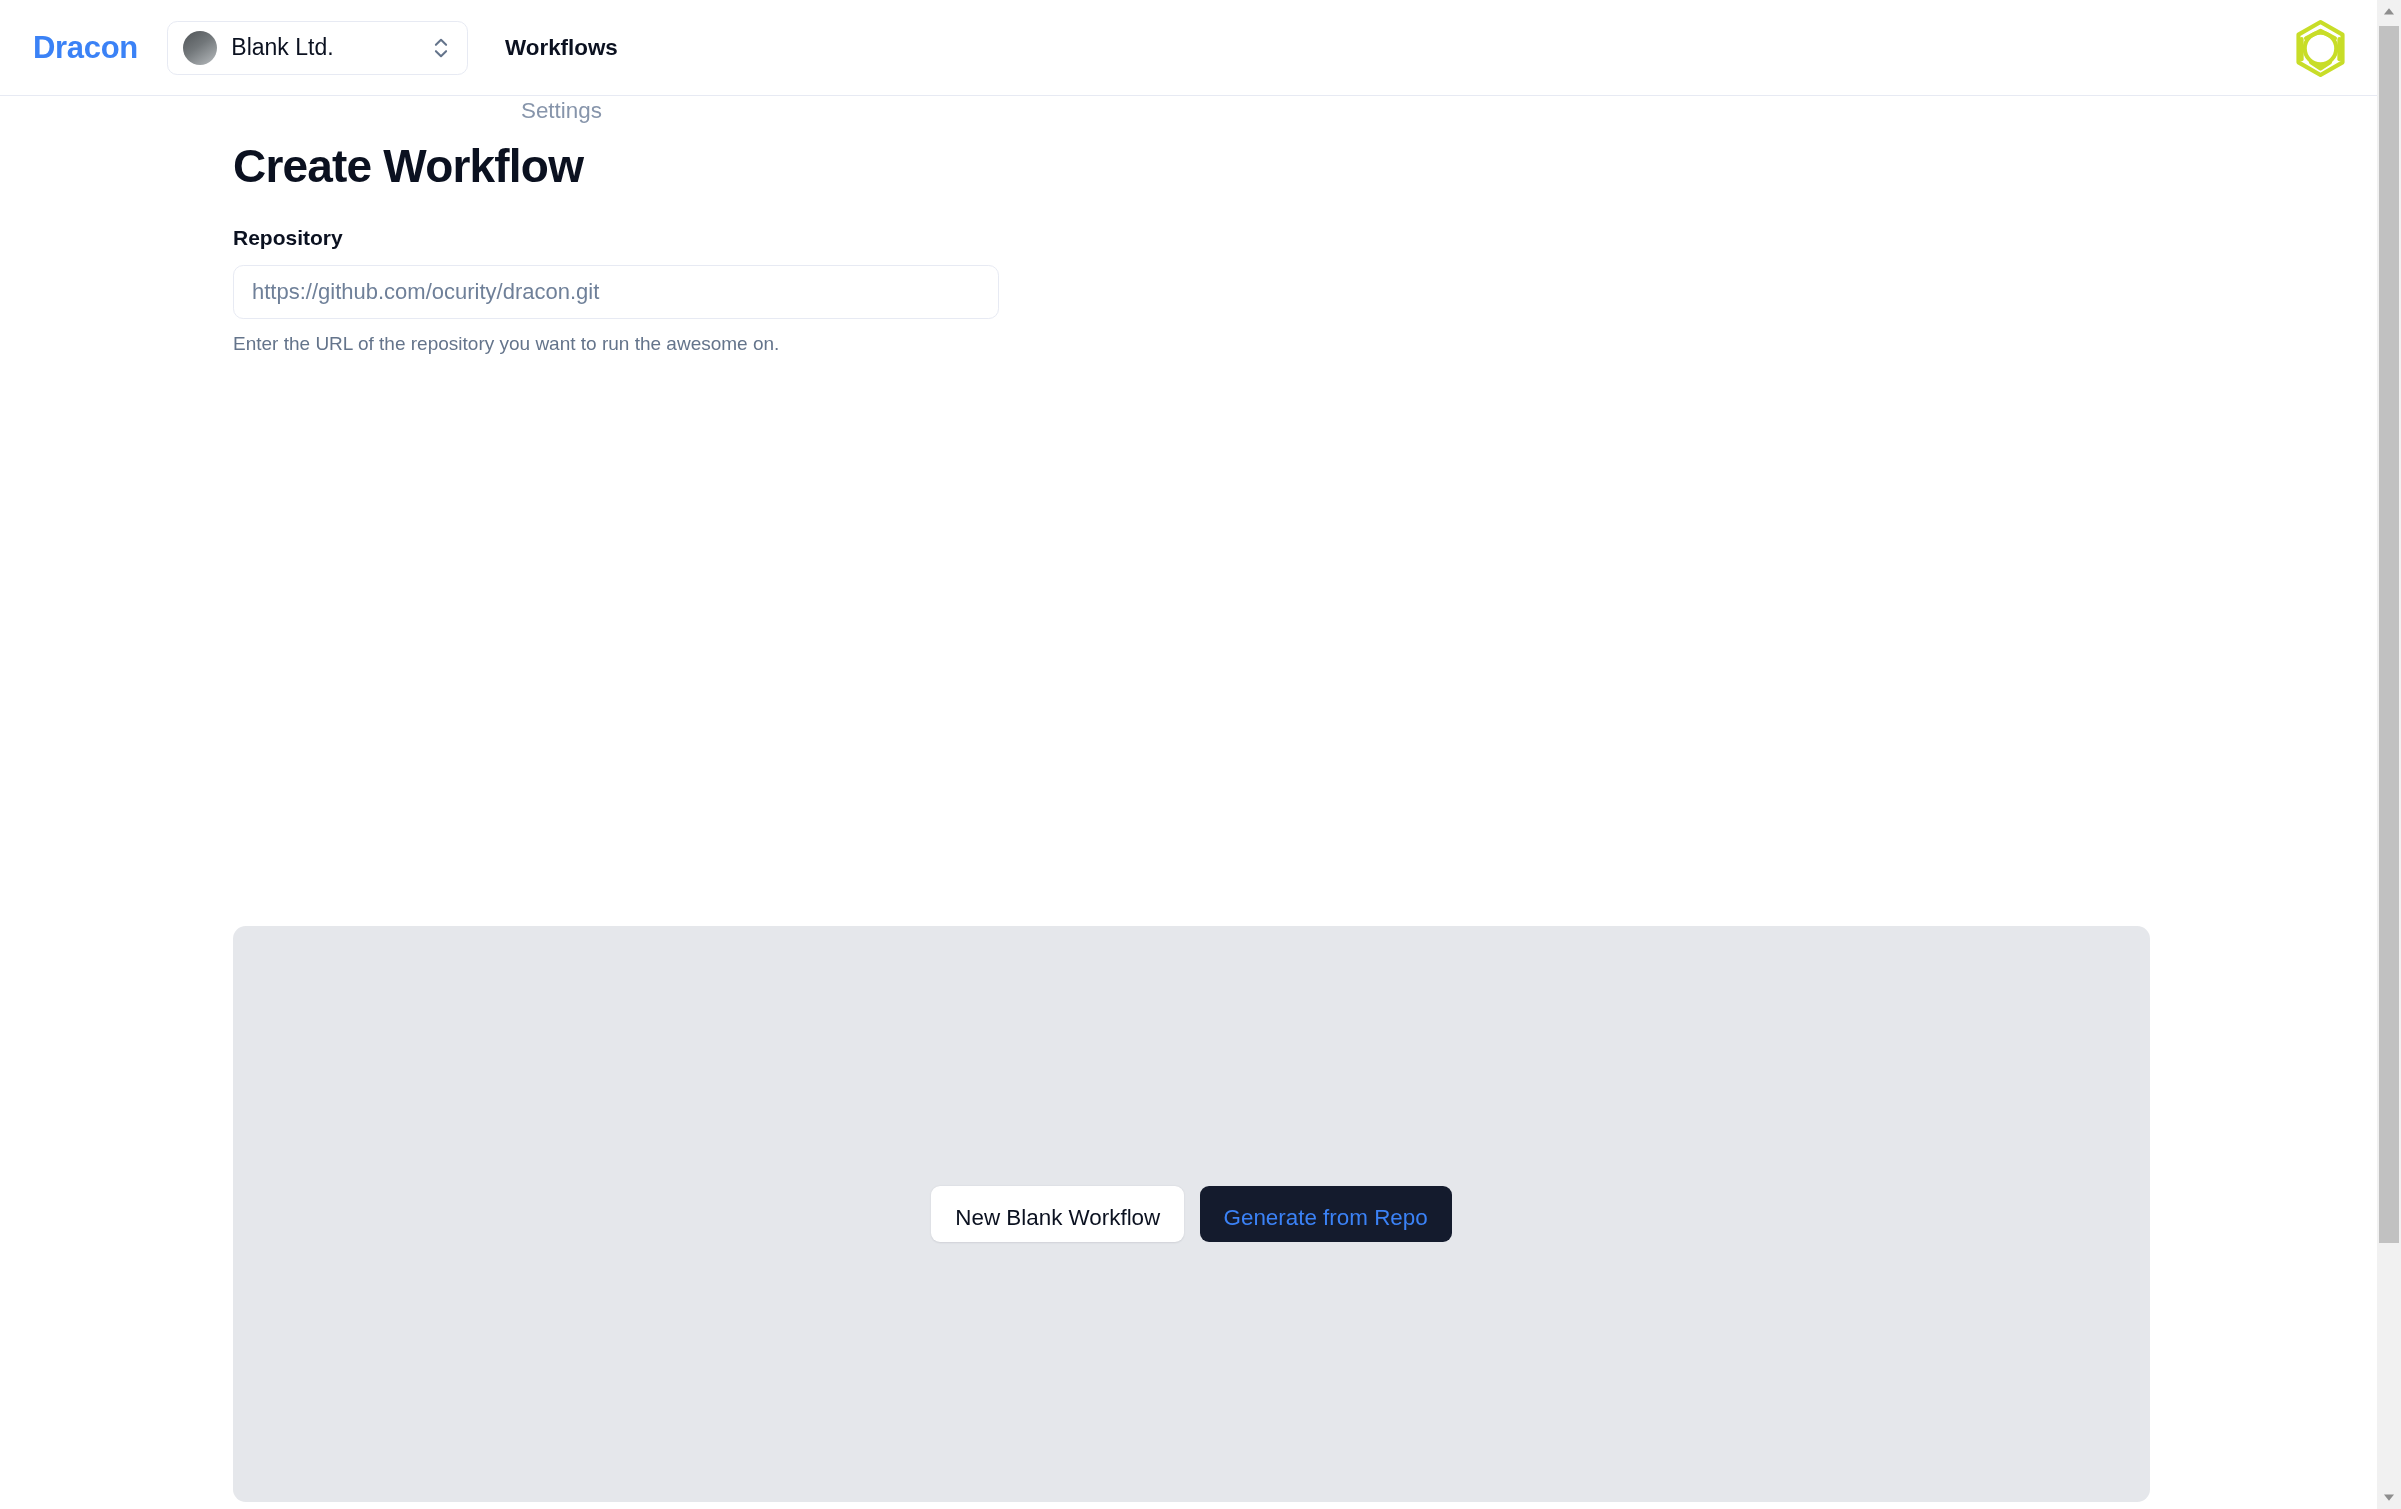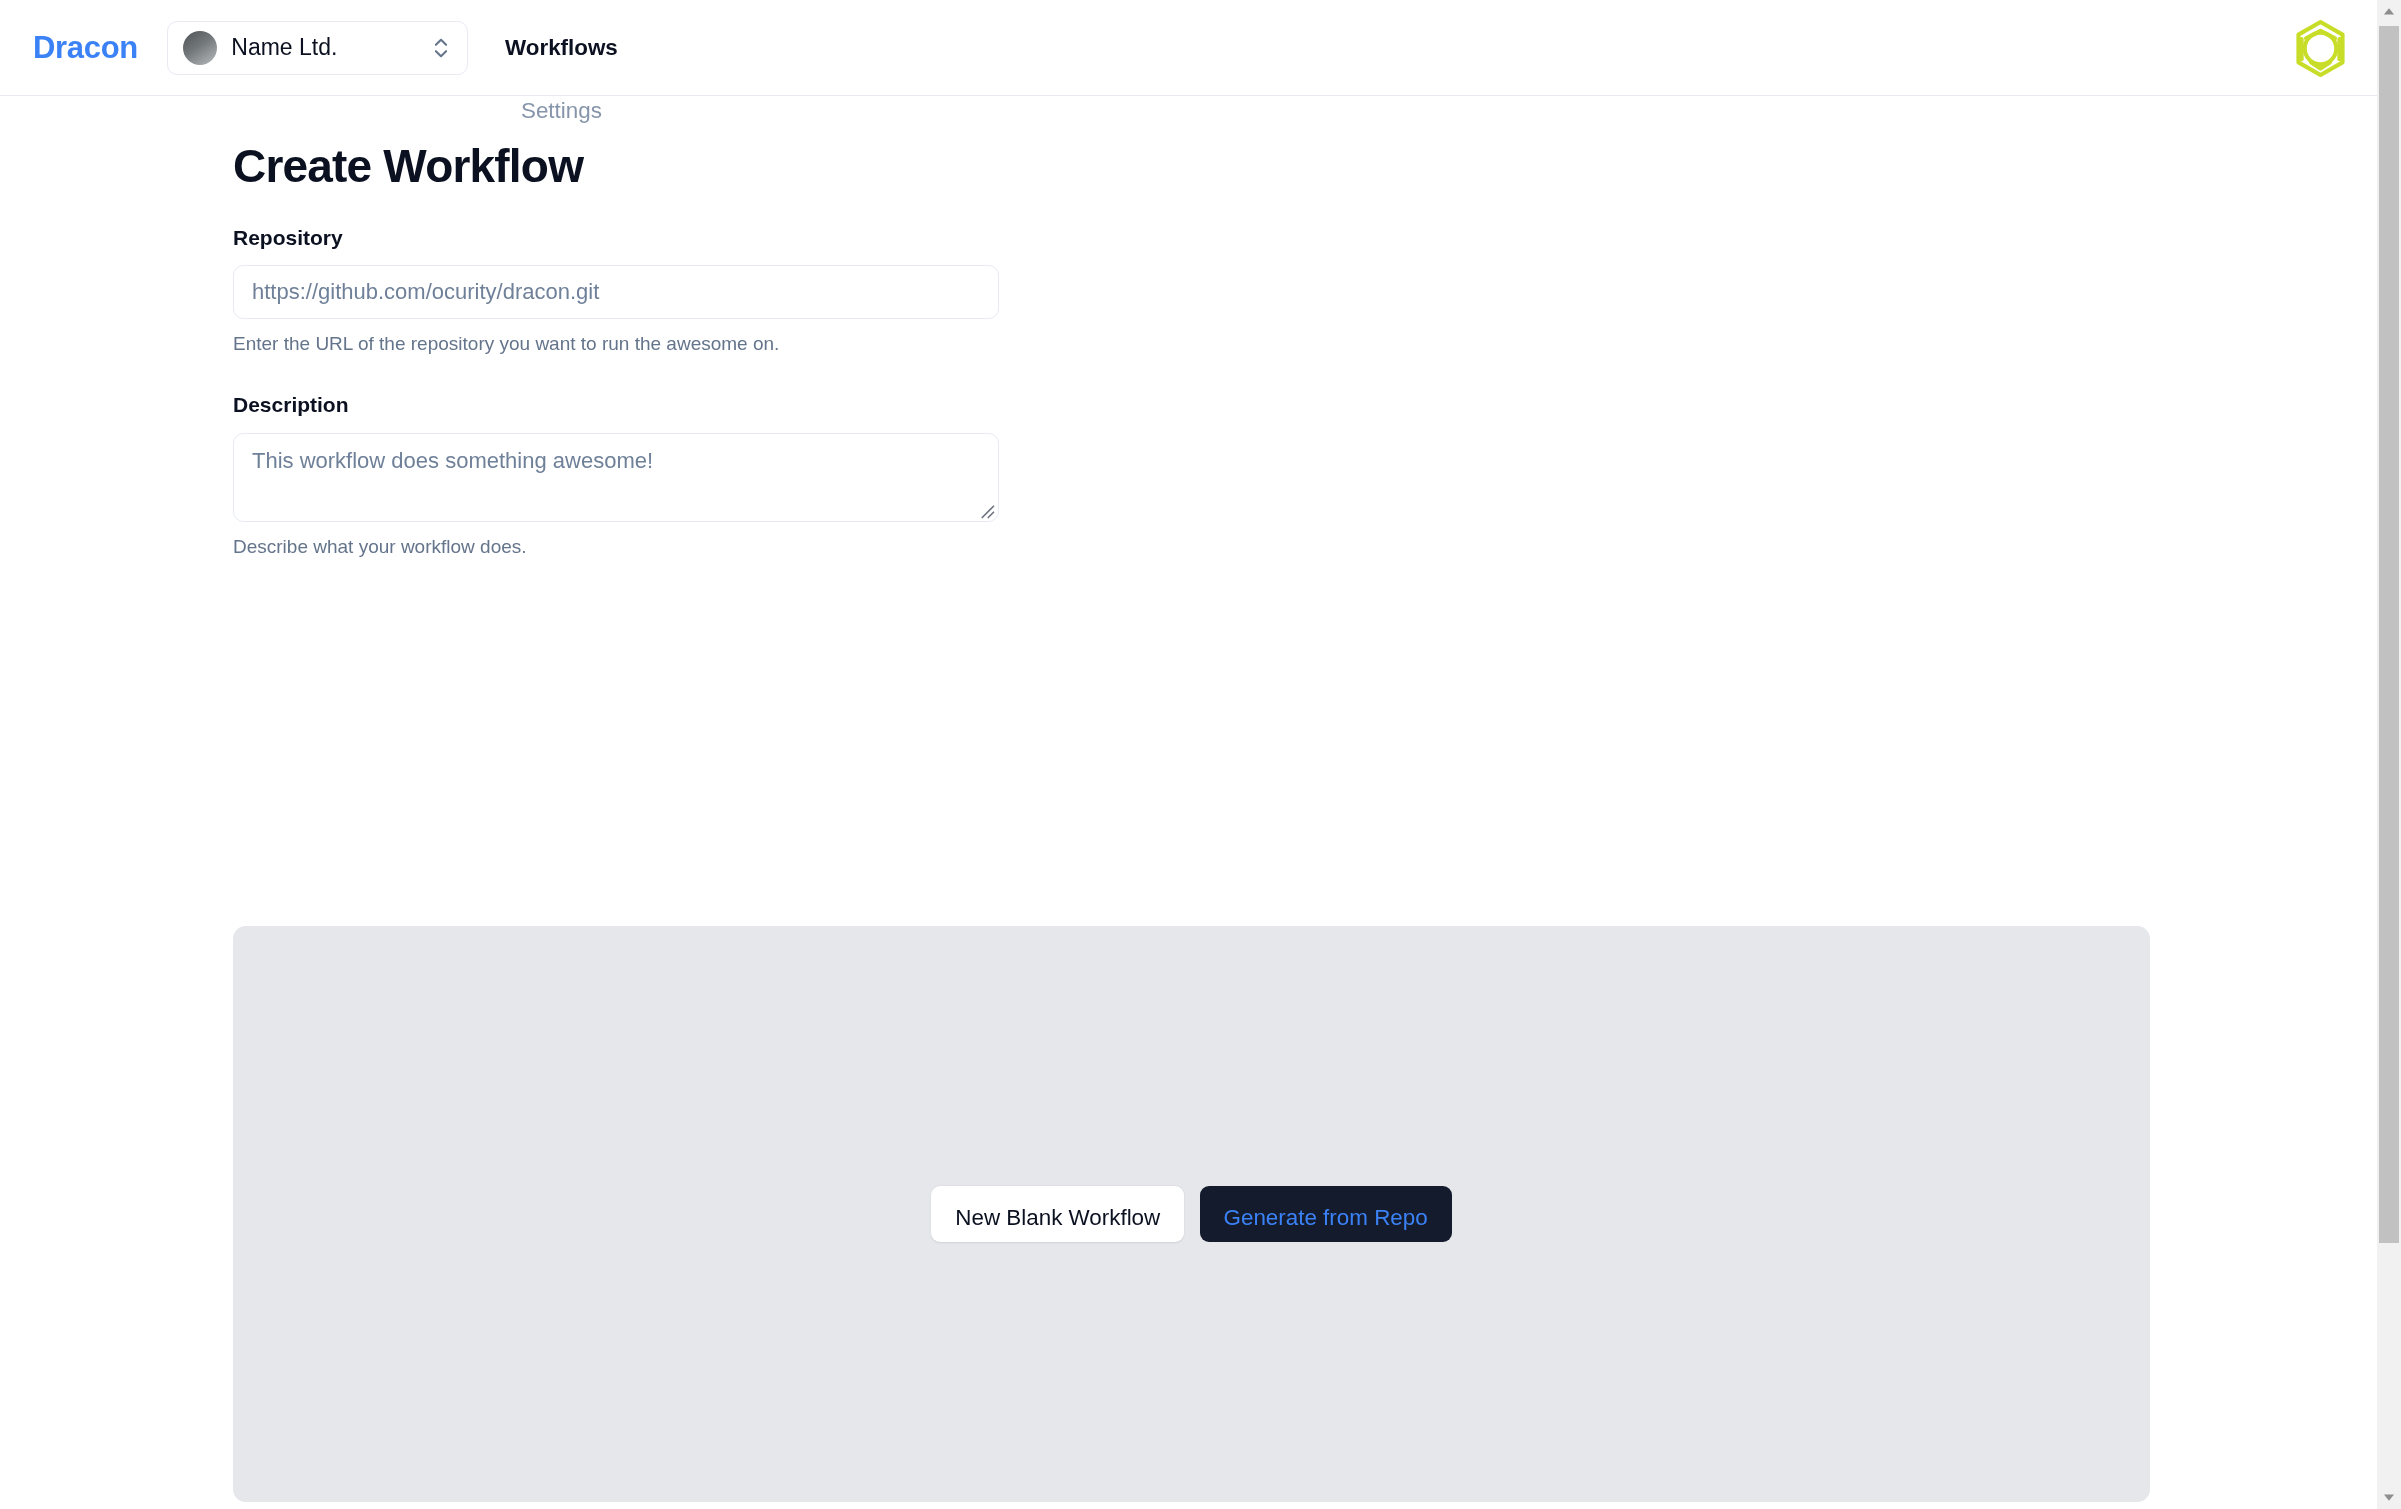--- a/index.html
+++ b/index.html
@@ -232,21 +232,21 @@
 </style>
 </head>
 <body>
 
 <div class="header">
 
   <div class="brand">Dracon</div>
 
   <div class="org-select">
     <span class="avatar"></span>
-    <span class="org-name">Name Ltd.</span>
+    <span class="org-name">Blank Ltd.</span>
     <span>
       <svg class="updown-icon" viewBox="0 0 14 22" fill="none" stroke="#64748b" stroke-width="1.6" stroke-linecap="round" stroke-linejoin="round">
         <polyline points="3,8.5 7,4.5 11,8.5"></polyline>
         <polyline points="3,13.5 7,17.5 11,13.5"></polyline>
       </svg>
     </span>
   </div>
 
   <div class="nav">
     <a class="nav-link" href="#">Dashboard</a>
@@ -272,33 +272,20 @@
 
   <div class="form">
 
 
     <div class="field">
       <label class="field-label">Repository</label>
       <input class="text-input" type="text" placeholder="https://github.com/ocurity/dracon.git" style="">
       <span class="help-text">Enter the URL of the repository you want to run the awesome on.</span>
     </div>
 
-    <div class="field">
-      <label class="field-label">Description</label>
-      <div class="textarea-wrap">
-        <textarea class="text-area" placeholder="This workflow does something awesome!" style=""></textarea>
-        <span class="resize-grip">
-          <svg viewBox="0 0 12 12" fill="none" stroke="#6b7280" stroke-width="1.1" stroke-linecap="round">
-            <line x1="11" y1="3.5" x2="3.5" y2="11"></line>
-            <line x1="11" y1="7.5" x2="7.5" y2="11"></line>
-          </svg>
-        </span>
-      </div>
-      <span class="help-text">Describe what your workflow does.</span>
-    </div>
 
   </div>
 
   <div class="canvas-panel">
     <button class="btn btn-light">New Blank Workflow</button>
     <button class="btn btn-dark">Generate from Repo</button>
   </div>
 
 </div>
 

